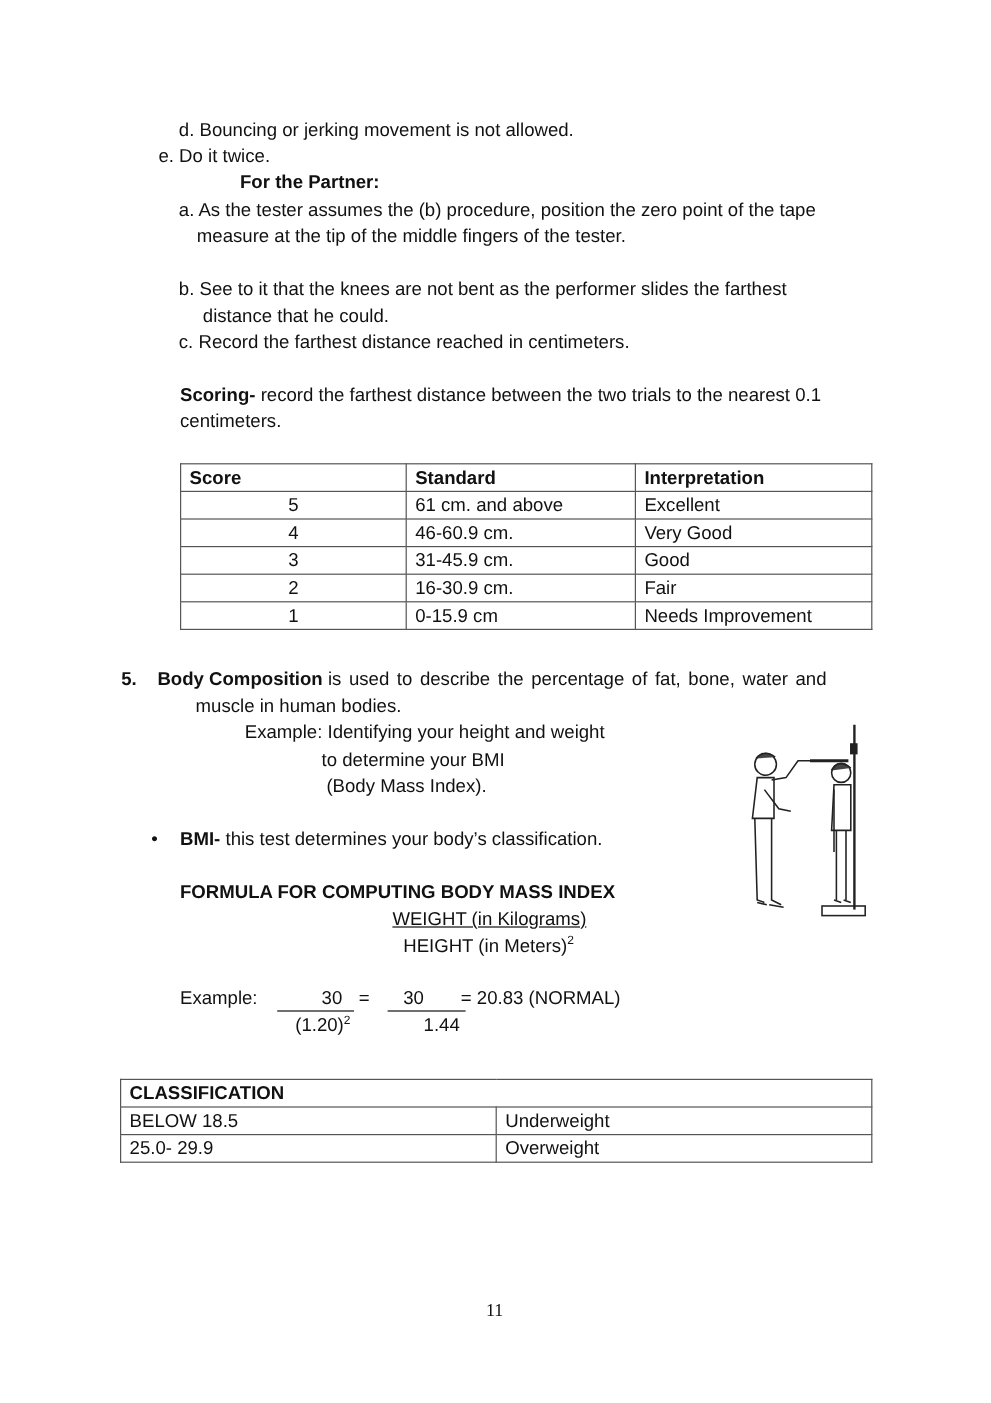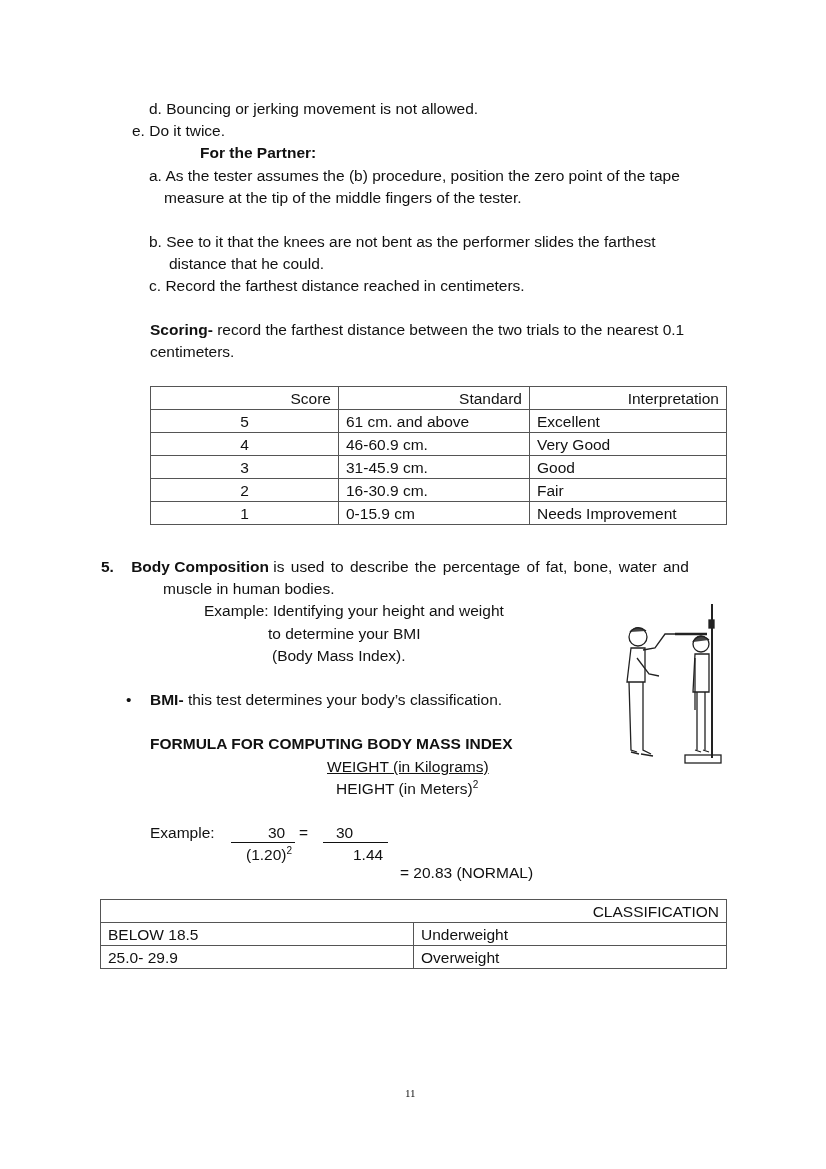--- a/index.html
+++ b/index.html
@@ -2,26 +2,26 @@
 <html><head>
 <meta charset="utf-8">
 <style>
   html, body { margin:0; padding:0; background:#ffffff; }
   body { width:826px; height:1169px; position:relative; overflow:hidden;
          font-family:"Liberation Sans", sans-serif; font-size:15.5px; color:#111; }
   .abs { position:absolute; white-space:nowrap; line-height:20px; }
   b { font-weight:bold; }
   table { border-collapse:collapse; position:absolute; font-family:"Liberation Sans", sans-serif; font-size:15.5px; color:#111; }
   td, th { border:1px solid #555; padding:0 7px; height:22px; line-height:21px; }
-  th { font-weight:normal; text-align:right;margin-top:18px; }
+  th { font-weight:bold; text-align:left;margin-top:18px; }
   .c { text-align:center; }
   .u { text-decoration:underline; }
   sup { font-size:10px; vertical-align:6px; line-height:0; }
   .frac-line { position:absolute; border-top:1px solid #111; height:0; }
-  .pageno { font-family:"Liberation Serif", serif; font-size:11px; }
+  .pageno { font-family:"Liberation Serif", serif; font-size:15px; }
 </style>
 </head>
 <body>
 
 <div class="abs" style="left:149px;top:99px;">
   <span>d.</span>
   <span>Bouncing or jerking movement is not allowed.</span>
 </div>
 <div class="abs" style="left:132px;top:121px;">
   <span>e.</span>
@@ -138,21 +138,21 @@
 <div class="abs" style="left:336px;top:779px;">
   <span>HEIGHT (in Meters)</span><sup>2</sup>
 </div>
 
 <div class="abs" style="left:150px;top:823px;">Example:</div>
 <div class="abs" style="left:268px;top:823px;">30</div>
 <div class="frac-line" style="left:231px;top:842px;width:64px;"></div>
 <div class="abs" style="left:299px;top:823px;">=</div>
 <div class="abs" style="left:336px;top:823px;">30</div>
 <div class="frac-line" style="left:323px;top:842px;width:65px;"></div>
-<div class="abs" style="left:400px;top:823px;margin-top:40px;">= 20.83 (NORMAL)</div>
+<div class="abs" style="left:384px;top:823px;">= 20.83 (NORMAL)</div>
 <div class="abs" style="left:246px;top:845px;">
   <span>(1.20)</span><sup>2</sup>
 </div>
 <div class="abs" style="left:353px;top:845px;">1.44</div>
 
 <table style="left:100px;top:899px;width:627px;">
   <tbody>
       <tr>
     <th colspan="2">CLASSIFICATION</th>
   </tr>

